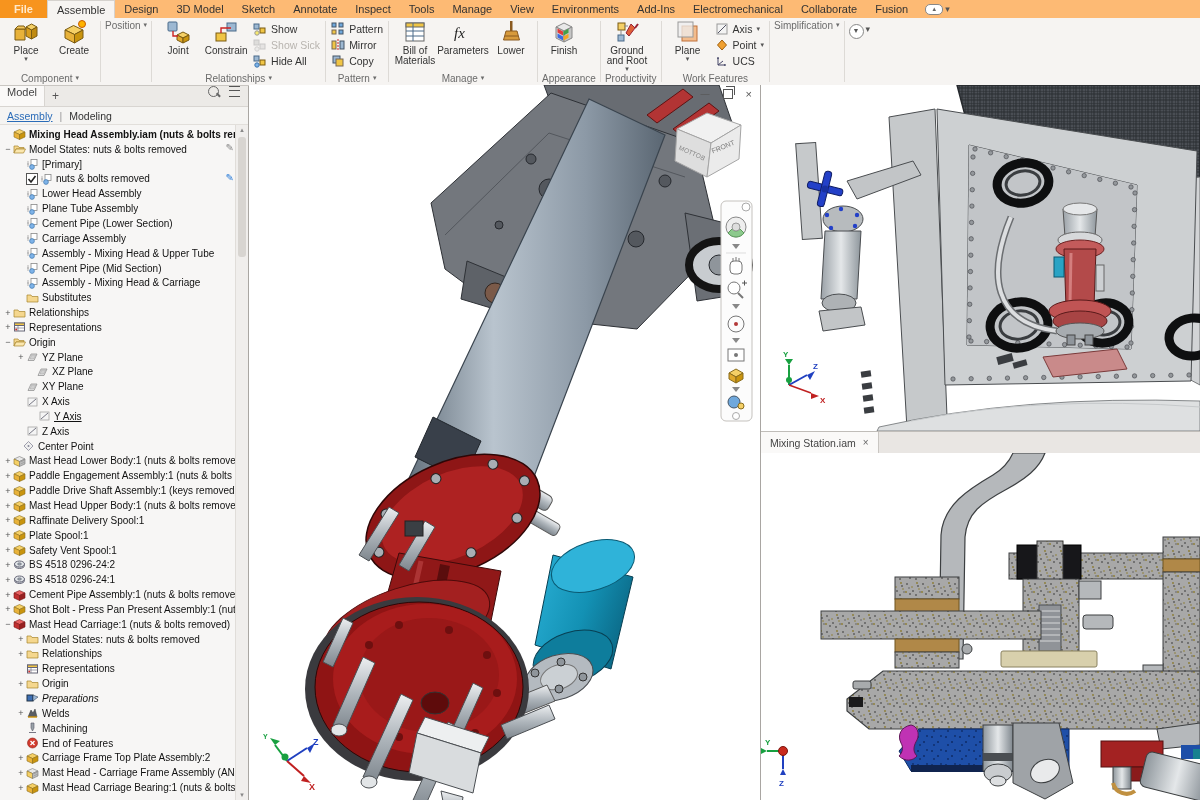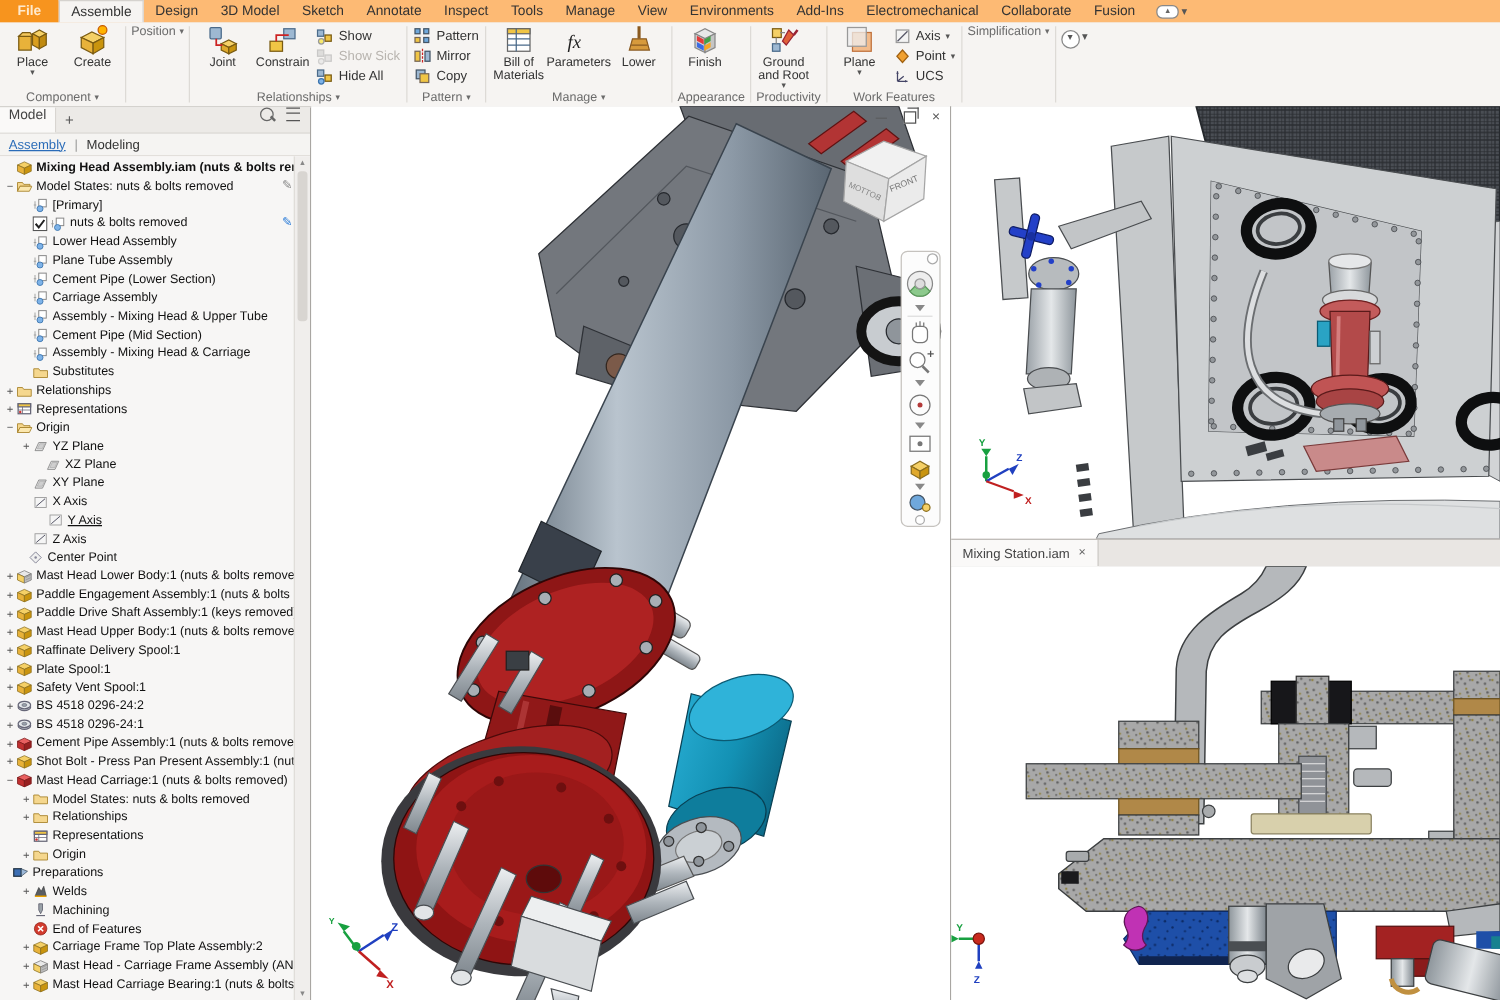--- a/index.html
+++ b/index.html
@@ -813,21 +813,21 @@
           </div>
           <div class="trow" style="padding-left: 16px;">
             <span class="exp">+</span>
             <span class="ticon">
               <svg viewBox="0 0 13 12">
                 <path d="M1 3h4l1 1.5h6V10H1z" fill="#F5D78E" stroke="#A8842C" stroke-width=".7"></path>
               </svg>
             </span>
             <span class="tlabel">Origin</span>
           </div>
-          <div class="trow" style="">
+          <div class="trow" style="padding-left: 16px; font-style: italic;">
             <span class="exp"></span>
             <span class="ticon">
               <svg viewBox="0 0 13 12">
                 <rect x="1" y="3" width="6" height="6" fill="#3D6FB4" stroke="#223344"></rect>
                 <path d="M7 3l5 2-5 4z" fill="#9CB8D8" stroke="#223344" stroke-width=".5"></path>
               </svg>
             </span>
             <span class="tlabel">Preparations</span>
           </div>
           <div class="trow" style="padding-left: 16px;">

